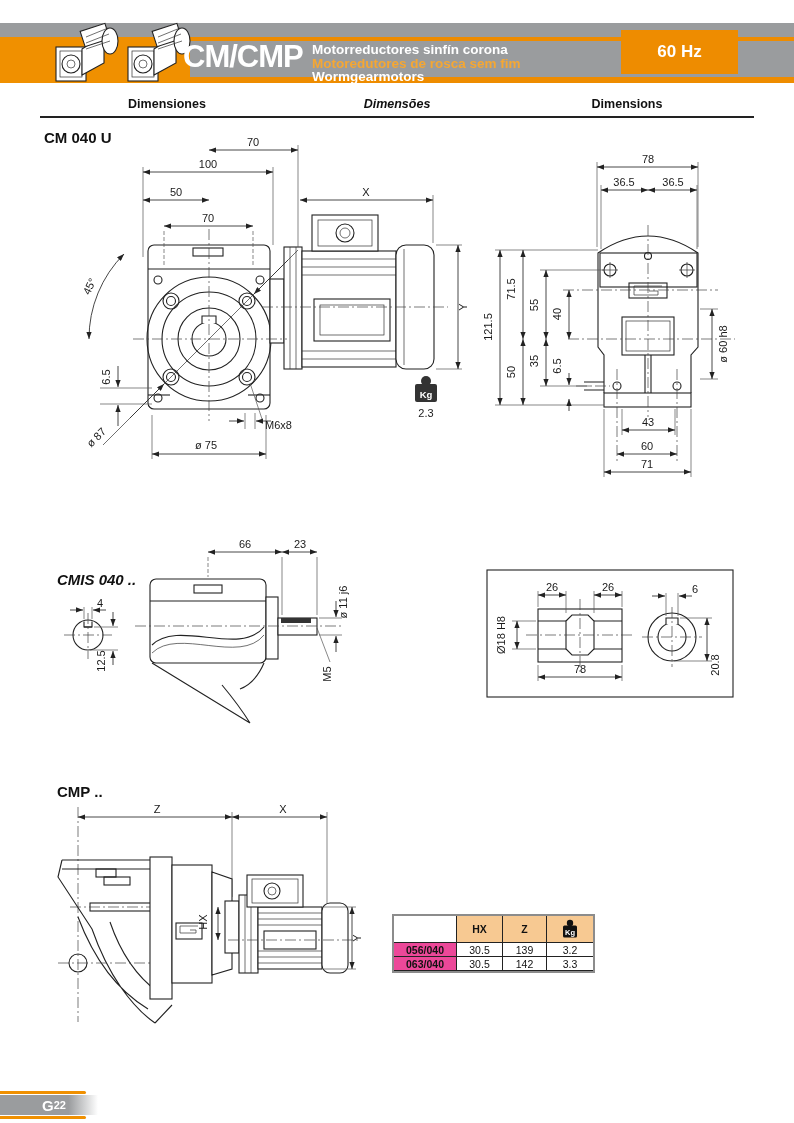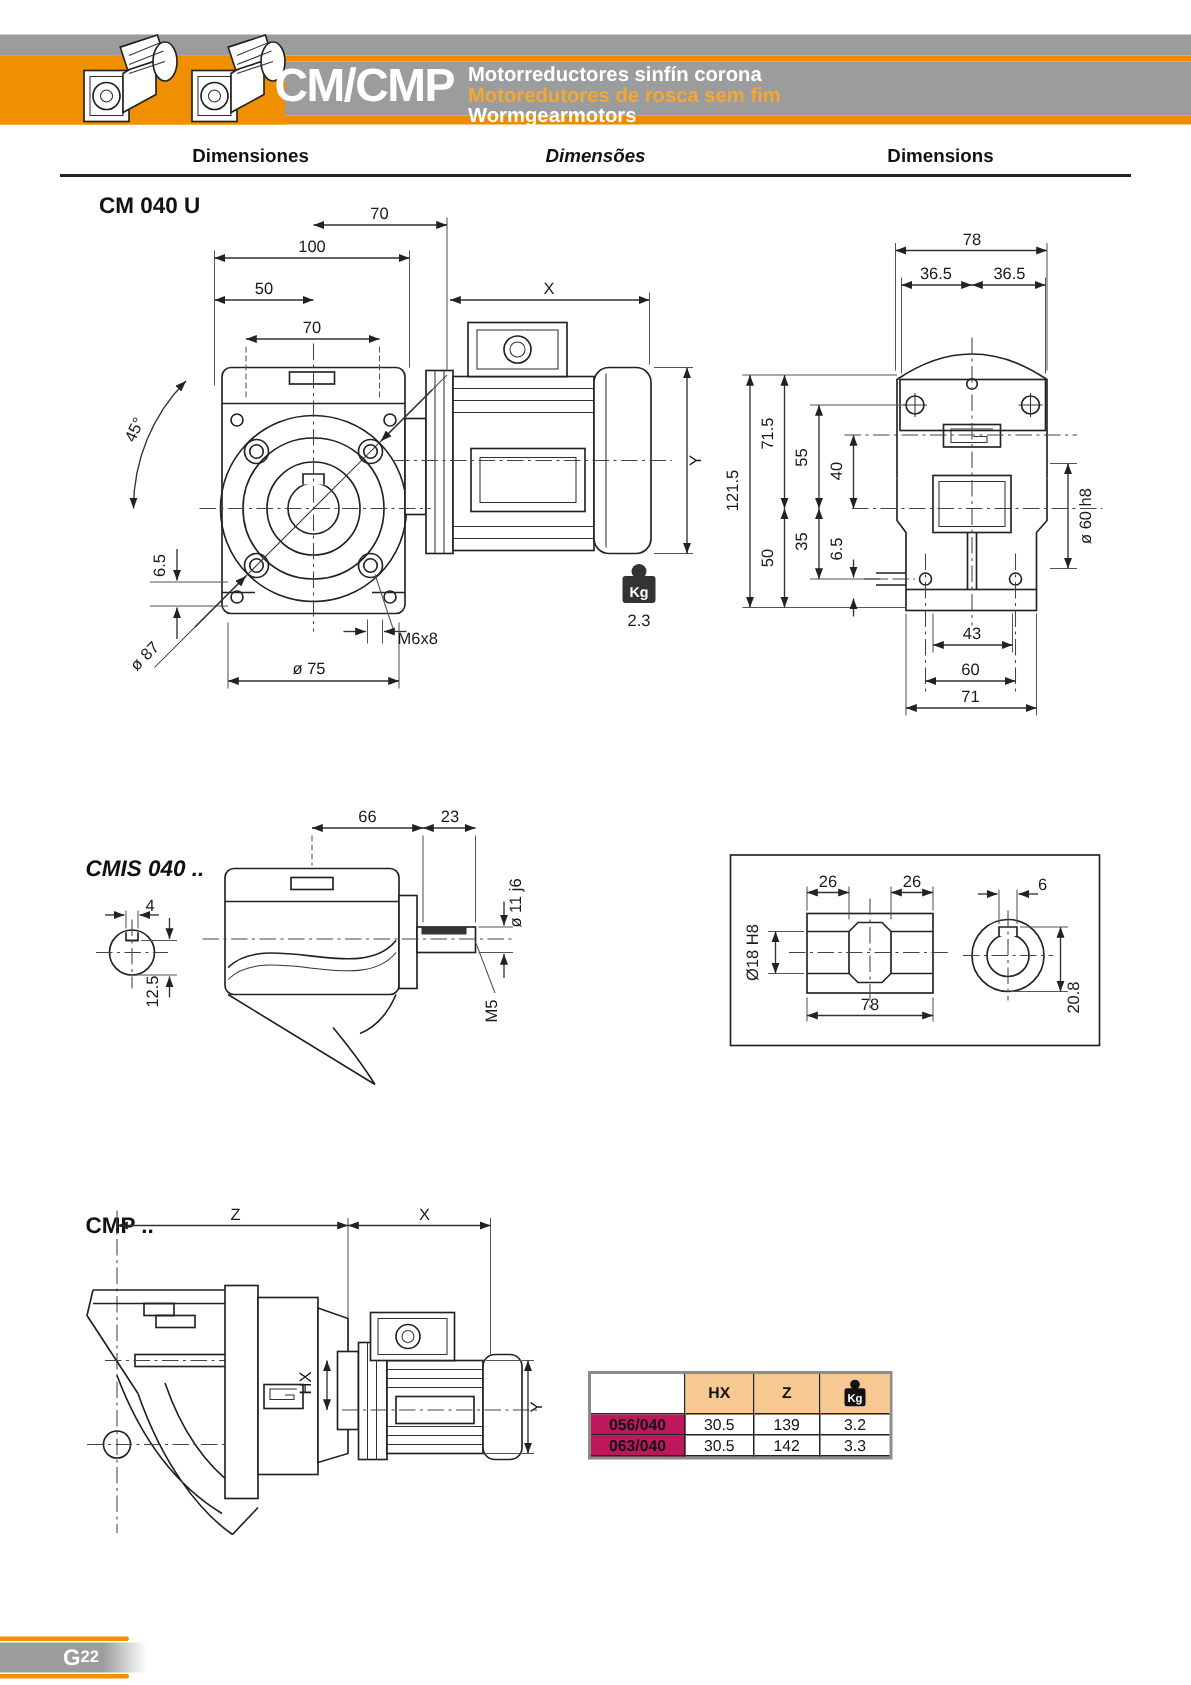--- a/index.html
+++ b/index.html
@@ -28,21 +28,21 @@
   .caption .it{font-style:italic;}
   
   .dtable{left:392px;top:897px;border:2px solid #8C8C8C;background:#fff;
           display:grid;grid-template-columns:63px 46px 44px 46px;grid-auto-rows:auto;}
   .dtable .cell{border-right:1px solid #222;border-bottom:1px solid #222;
           display:flex;align-items:center;justify-content:center;
           font-size:10.5px;height:13px;padding:0;}
   .dtable .cell:nth-child(4n){border-right:none;}
   .dtable .hdr{height:26px;background:#F7C992;font-weight:bold;}
   .dtable .hdr.blank{background:#fff;}
-  .dtable .lbl{background:#be185d;font-weight:bold;}
+  .dtable .lbl{background:#ec4899;font-weight:bold;}
   
   .f-line{left:0;height:3px;background:#F09000;border-radius:0 3px 3px 0;width:86px;}
   .f-bar{left:0;top:1078px;width:98px;height:20px;
          background:linear-gradient(to right,#9A9C9E 0%,#9A9C9E 70%,#ffffff 100%);
          color:#fff;display:flex;align-items:center;}
   .f-bar .g{font-size:15px;font-weight:bold;margin-left:42px;}
   .f-bar .n{font-size:11px;font-weight:bold;}
   
   svg text{font-family:"Liberation Sans",sans-serif;font-size:11px;fill:#1a1a1a;}
   .out{stroke:#222;stroke-width:1.1;fill:none;}
@@ -86,29 +86,30 @@
       <path d="M34,18 L56,9 M34,24 L57,15 M34,30 L58,22" class="thin"></path>
     </g>
   </svg>
 
   <div class="abs model-title">CM/CMP</div>
   <div class="abs subtitle">
     <div>Motorreductores sinfín corona</div>
     <div class="pt">Motoredutores de rosca sem fim</div>
     <div>Wormgearmotors</div>
   </div>
+  <div class="abs badge">60 Hz</div>
 
   <div class="abs dim-row" style="left:77px;">Dimensiones</div>
   <div class="abs dim-row it" style="left:307px;">Dimensões</div>
   <div class="abs dim-row" style="left:537px;">Dimensions</div>
   <div class="abs rule"></div>
 
-  <div class="abs sec-title" style="left:66px;top:112px;">CM 040 U</div>
+  <div class="abs sec-title" style="left:44px;top:112px;">CM 040 U</div>
   <div class="abs sec-title" style="left:57px;top:554px;font-style:italic;">CMIS 040 ..</div>
-  <div class="abs sec-title" style="left:57px;top:792px;text-align:center;">CMP ..</div>
+  <div class="abs sec-title" style="left:57px;top:766px;text-align:center;">CMP ..</div>
 
   <svg class="abs" style="left:0;top:0;" width="794" height="1123" viewBox="0 0 794 1123">
     <defs>
       <marker id="arr" orient="auto-start-reverse" markerWidth="9" markerHeight="6" refX="8" refY="3">
         <path d="M0,0 L8,3 L0,6 Z" fill="#222"></path>
       </marker>
     </defs>
 
     <g>
 

